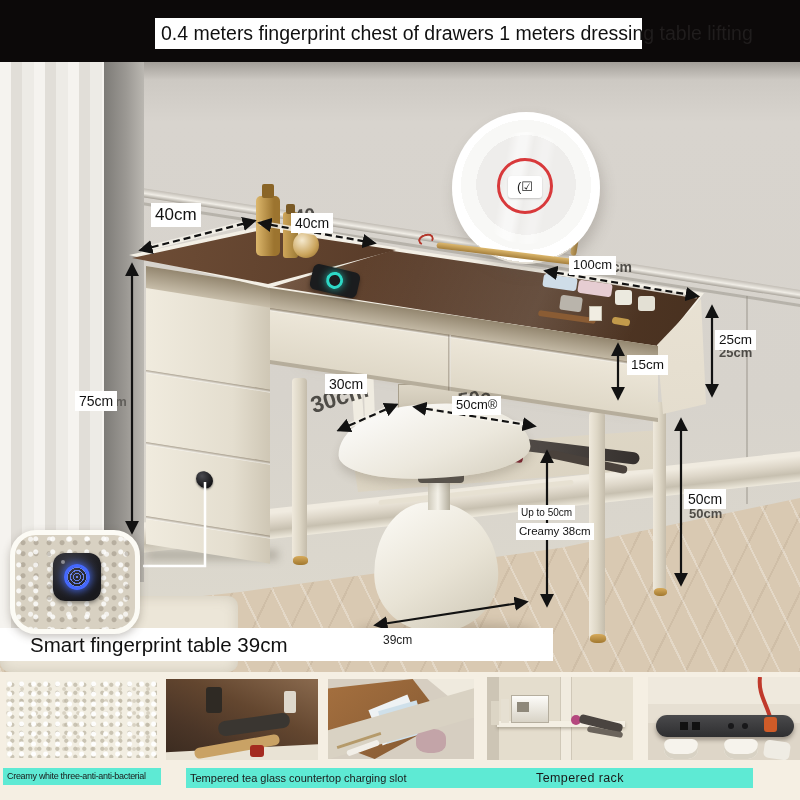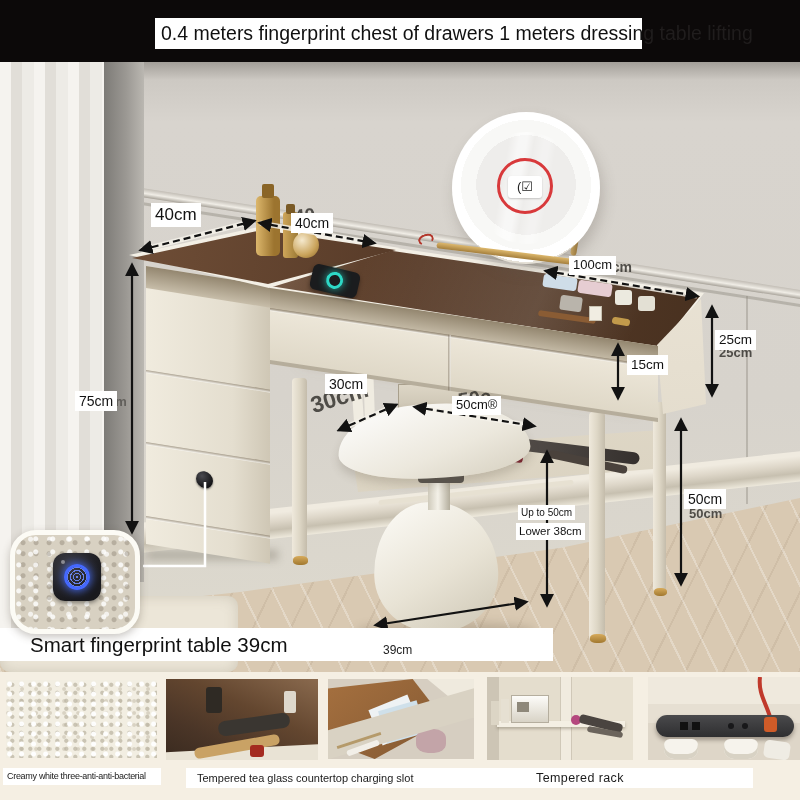--- a/index.html
+++ b/index.html
@@ -116,37 +116,37 @@
   .lock-inset{left:10px;top:468px;width:130px;height:104px;border:5px solid #fcfbf5;border-radius:26px;z-index:13;
     background-color:#d8d1c2;
     background-image:radial-gradient(circle at 22% 30%,rgba(255,255,255,.8) 0 2px,rgba(255,255,255,0) 3px),radial-gradient(circle at 62% 70%,rgba(120,110,95,.35) 0 2px,rgba(120,110,95,0) 3px),radial-gradient(circle at 82% 28%,rgba(255,255,255,.7) 0 2px,rgba(255,255,255,0) 3px);
     background-size:17px 13px,13px 11px,19px 15px;box-shadow:0 3px 8px rgba(70,60,45,.3)}
   .inset-lock{left:38px;top:18px;width:48px;height:48px;border-radius:12px;background:radial-gradient(circle at 32% 25%,#3c3c44,#1a1a1e 72%);box-shadow:0 2px 4px rgba(0,0,0,.4)}
   .inset-ring{left:11px;top:11px;width:26px;height:26px;border-radius:50%;border:3px solid #4468ff;box-shadow:0 0 9px 1px rgba(70,110,255,.85);
     background:repeating-radial-gradient(circle at 50% 50%,rgba(110,140,255,.9) 0 1px,rgba(0,0,0,0) 1px 3px)}
   .inset-dot{left:8px;top:7px;width:4px;height:4px;border-radius:50%;background:#8a8a92}
   .caption-band{left:0;top:566px;width:553px;height:33px;background:#fff;z-index:12}
   .lock-caption{position:absolute;left:30px;top:0;font-size:20.5px;line-height:33px;color:#111}
-  .stool-width-label{position:absolute;left:383px;top:15px;font-size:12px;color:#222}
+  .stool-width-label{position:absolute;left:383px;top:5px;font-size:12px;color:#222}
 
   
   #footer{position:absolute;left:0;top:672px;width:800px;height:128px;background:#f5efe3;z-index:20}
   .thumb{position:absolute;overflow:hidden}
   .thumb .abs{position:absolute}
   #t1{left:6px;top:8px;width:151px;height:78px;background-color:#f2eee2;
     background-image:radial-gradient(circle at 30% 40%,rgba(255,255,255,.95) 0 2px,rgba(255,255,255,0) 3px),radial-gradient(circle at 70% 60%,rgba(185,178,160,.7) 0 1.6px,rgba(185,178,160,0) 2.6px),radial-gradient(circle at 15% 75%,rgba(200,193,175,.6) 0 1.4px,rgba(200,193,175,0) 2.4px);
     background-size:12px 10px,9px 8px,14px 12px}
   #t2{left:166px;top:7px;width:152px;height:81px;background:linear-gradient(205deg,#8a6a4e 0%,#63462f 40%,#4a3527 72%,#392a1f 100%)}
   #t3{left:328px;top:7px;width:146px;height:80px;background:#d6cec1}
   #t4{left:487px;top:5px;width:146px;height:83px;background:linear-gradient(90deg,#cdc5b5 0 8%,#e4ddcd 8% 50%,#d0c8b8 50% 58%,#e8e1d1 58% 100%)}
   #t5{left:648px;top:5px;width:152px;height:83px;background:linear-gradient(180deg,#efe9dd 0 32%,#e6dfd2 32% 55%,#ded6c8 55% 100%)}
-  .fcap{position:absolute;background:#ffffff;color:#1a1a1a;white-space:nowrap;overflow:visible}
+  .fcap{position:absolute;background:#5eead4;color:#1a1a1a;white-space:nowrap;overflow:visible}
   #fcap1{left:3px;top:96px;width:158px;height:17px;font-size:9px;line-height:17px;letter-spacing:-.3px;padding-left:4px}
   #fcap2{left:186px;top:96px;width:567px;height:20px;font-size:11px;line-height:20px}
-  #fcap2 .c2a{position:absolute;left:11px;top:0}
+  #fcap2 .c2a{position:absolute;left:4px;top:0}
   #fcap2 .c2b{position:absolute;left:350px;top:0;font-size:12.5px;letter-spacing:.4px}
 </style>
 </head>
 <body>
 
 <div id="app">
 
   <div id="topbar">
     <div class="title-clip" id="title-clip-a">
       <span>0.4 meters fingerprint chest of drawers   1 meters dressing table   lifting</span>
@@ -283,21 +283,21 @@
 
     <div class="dim" style="left:75px;top:329px;font-size:14px">75cm</div>
     <div class="dim" style="left:151px;top:141px;font-size:17px">40cm</div>
     <div class="dim" style="left:291px;top:151px;font-size:14px">40cm</div>
     <div class="dim" style="left:569px;top:194px;font-size:13px">100cm</div>
     <div class="dim" style="left:715px;top:268px;font-size:13.5px">25cm</div>
     <div class="dim" style="left:627px;top:293px;font-size:13.5px">15cm</div>
     <div class="dim" style="left:325px;top:312px;font-size:14px">30cm</div>
     <div class="dim" style="left:452px;top:334px;font-size:13px">50cm®</div>
     <div class="dim" style="left:518px;top:443px;font-size:10px;padding:1px 3px">Up to 50cm</div>
-    <div class="dim" style="left:516px;top:461px;font-size:11.5px;padding:1px 3px">Lower 38cm</div>
+    <div class="dim" style="left:516px;top:461px;font-size:11.5px;padding:1px 3px">Creamy 38cm</div>
     <div class="dim" style="left:684px;top:427px;font-size:14px">50cm</div>
 
     <div class="abs lock-inset">
       <div class="abs inset-lock">
         <div class="abs inset-ring"></div>
         <div class="abs inset-dot"></div>
       </div>
     </div>
     <div class="abs caption-band">
       <div class="lock-caption">Smart fingerprint table 39cm</div>

